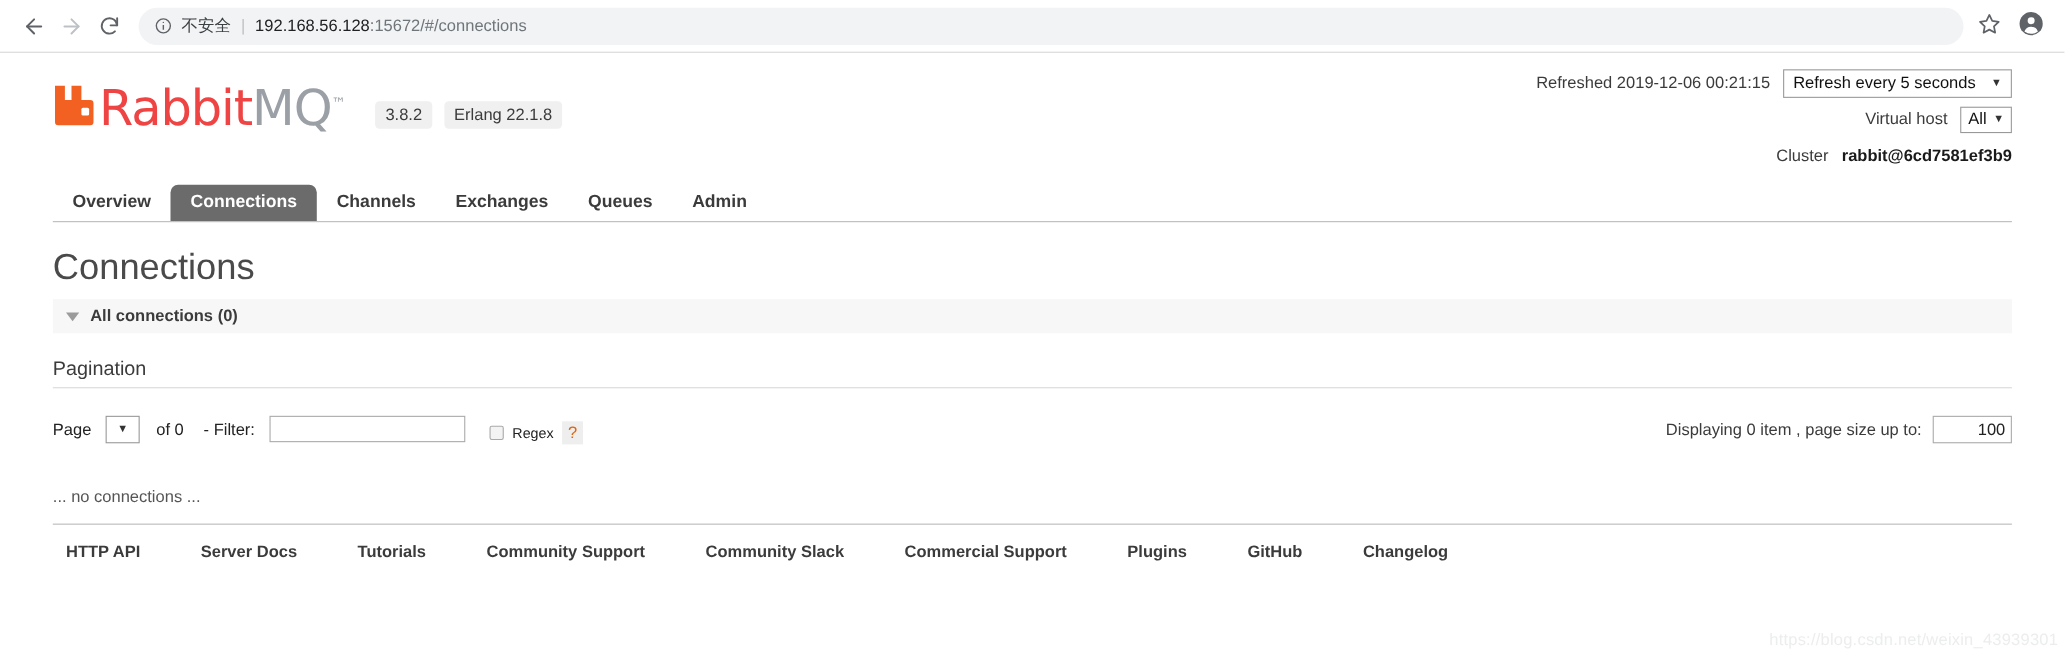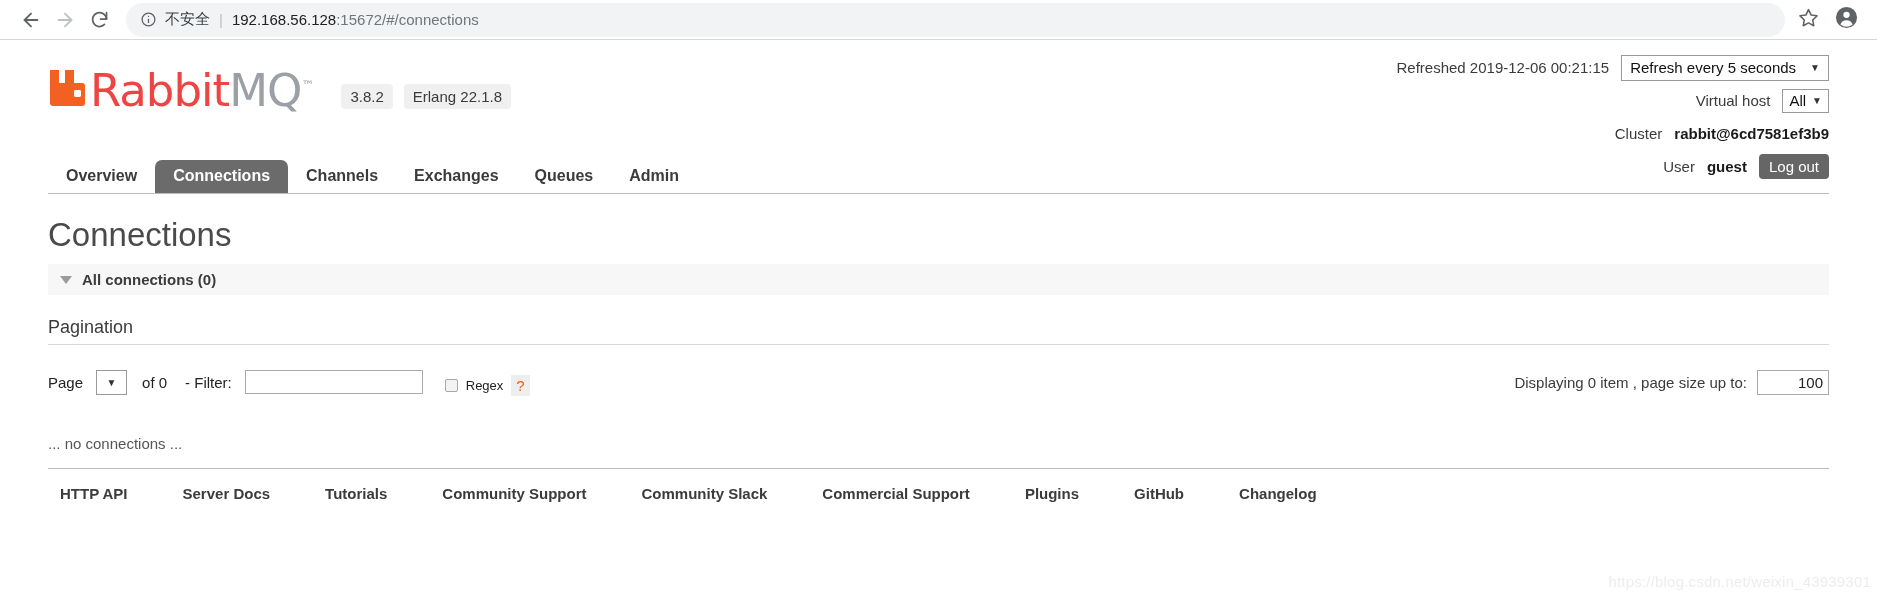--- a/index.html
+++ b/index.html
@@ -7,21 +7,21 @@
     margin: 0; padding: 0;
     width: 1877px; height: 596px;
     background: #ffffff;
     font-family: "Liberation Sans", sans-serif;
     overflow: hidden;
   }
 
   
   .browser-bar {
     position: relative;
-    height: 40px;
+    height: 48px;
     background: #ffffff;
     border-bottom: 1px solid #d8d8d8;
     display: flex;
     align-items: center;
     padding: 0 14px;
   }
   .nav-btn {
     width: 34px; height: 34px;
     display: flex; align-items: center; justify-content: center;
     border-radius: 50%;
@@ -393,25 +393,20 @@
         <span class="hr-label">Virtual host</span>
         <span class="select-box small">
           <span>All</span>
           <span class="caret">▼</span>
         </span>
       </div>
       <div class="hr-row">
         <span class="hr-label">Cluster</span>
         <span class="bold">rabbit@6cd7581ef3b9</span>
       </div>
-      <div class="hr-row">
-        <span class="hr-label">User</span>
-        <span class="bold">guest</span>
-        <span class="logout-btn">Log out</span>
-      </div>
     </div>
   </div>
 
   <div class="tabs">
     <div class="tab">Overview</div>
     <div class="tab active">Connections</div>
     <div class="tab">Channels</div>
     <div class="tab">Exchanges</div>
     <div class="tab">Queues</div>
     <div class="tab">Admin</div>

